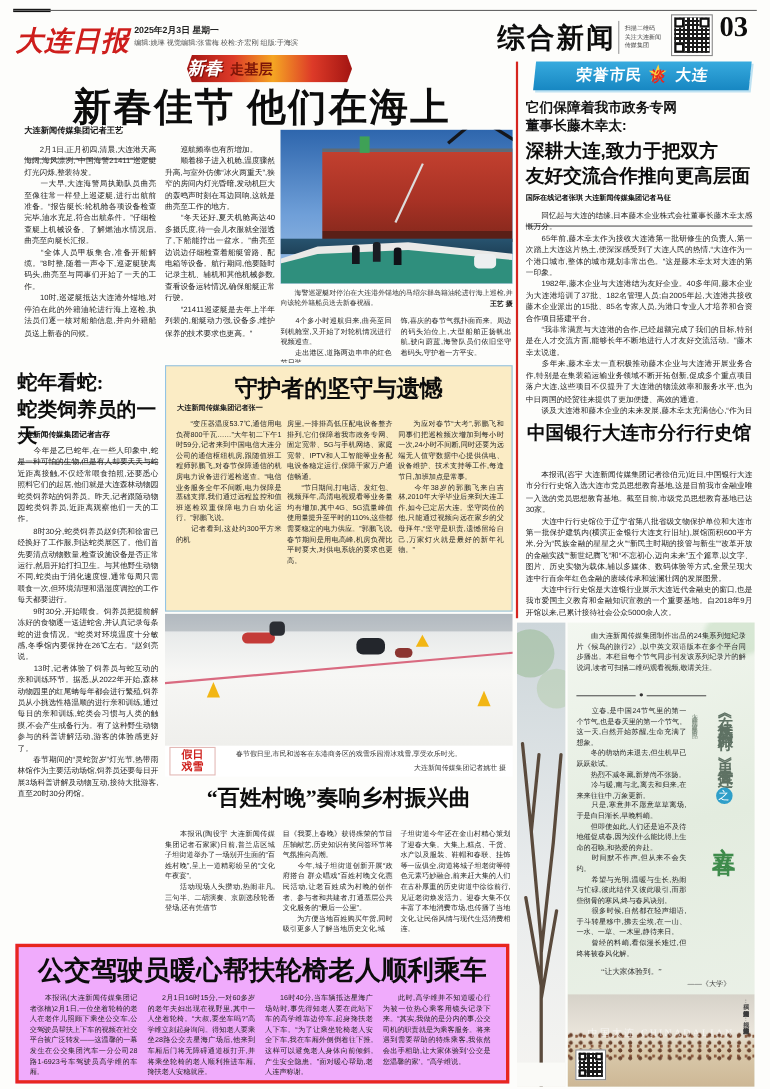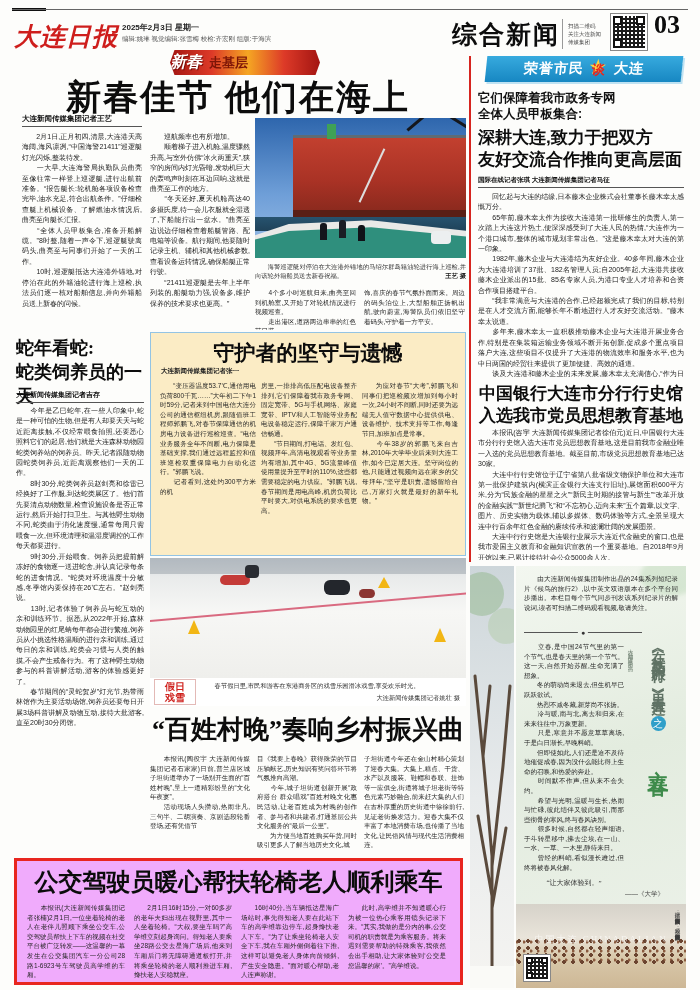--- a/index.html
+++ b/index.html
@@ -3,21 +3,21 @@
 <meta charset="utf-8">
 <style>
   *{box-sizing:border-box;margin:0;padding:0}
   html,body{background:#e9e8e5;font-family:"Liberation Sans",sans-serif}
   .page{position:relative;width:700px;height:990px;margin:0 auto;background:#fdfdfb;overflow:hidden}
   .abs{position:absolute}
   .t{font-size:7px;line-height:10.4px;color:#232323;text-align:justify;white-space:pre-line;overflow:hidden}
   .t2{font-size:6.5px;line-height:9.6px;color:#262626;text-align:justify;white-space:pre-line;overflow:hidden}
   .cap{font-size:6.3px;line-height:9px;color:#333;text-align:justify;white-space:pre-line}
   .hl{font-family:"Liberation Serif",serif;font-weight:900;color:#0c0c0c}
-  .byline{font-size:7.5px;font-weight:700;color:#101010;border-bottom:1px solid #555;padding-bottom:2px;overflow:hidden;white-space:nowrap}
+  .byline{font-size:7.5px;font-weight:700;color:#101010;border-bottom:1px solid #555;padding-bottom:20px;overflow:hidden;white-space:nowrap}
   .vert{writing-mode:vertical-rl;text-orientation:upright}
   .qr{background:#fff;border:1px solid #888;padding:2px}
   .qr .m{width:100%;height:100%;position:relative;background:
     repeating-linear-gradient(0deg,#1b1b1b 0 2px,transparent 2px 4px),
     repeating-linear-gradient(90deg,#1b1b1b 0 2px,transparent 2px 4px)}
   .qr .c{position:absolute;width:9px;height:9px;border:2px solid #111;background:#fff}
   .cone{width:0;height:0;border-left:6px solid transparent;border-right:6px solid transparent;border-bottom:14px solid #f2b614}
   .divline{border-top:1px solid #555;position:relative}
   .divline b{position:absolute;left:50%;top:-4px;transform:translateX(-50%);font-size:7px;color:#333;background:#edf2ea;padding:0 3px}
 </style>
@@ -120,21 +120,21 @@
 
   <div class="abs" style="left:150px;top:678px;width:316px;height:28px;background:#fff">
     <div class="abs" style="left:4px;top:1px;width:42px;height:26px;border:1px solid #e3b9b6;display:flex;flex-direction:column;align-items:center;justify-content:center;font-family:'Liberation Serif',serif;font-weight:900;font-size:10px;line-height:11px;color:#cf201c">
       <span>假日</span>
       <span>戏雪</span>
     </div>
     <div class="abs cap" style="left:52px;top:3px;width:258px">　　春节假日里,市民和游客在东港商务区的戏雪乐园滑冰戏雪,享受欢乐时光。</div>
     <div class="abs" style="left:52px;top:16px;width:258px;text-align:right;font-size:6.3px;color:#333">大连新闻传媒集团记者姚壮 摄</div>
   </div>
 
-  <div class="abs hl" style="left:150px;top:712px;width:316px;text-align:center;font-size:26px">“百姓村晚”奏响乡村振兴曲</div>
+  <div class="abs hl" style="left:150px;top:712px;width:316px;text-align:center;font-size:20px">“百姓村晚”奏响乡村振兴曲</div>
   <div class="abs t2" style="left:150px;top:754px;width:100px;height:100px">　　本报讯(陶役宇 大连新闻传媒集团记者石家家)日前,普兰店区城子坦街道举办了一场别开生面的“百姓村晚”,呈上一道精彩纷呈的“文化年夜宴”。
 　　活动现场人头攒动,热闹非凡,三句半、二胡演奏、京剧选段轮番登场,还有凭借节</div>
   <div class="abs t2" style="left:257px;top:754px;width:100px;height:100px">目《我要上春晚》获得殊荣的节目压轴献艺,历史知识有奖问答环节将气氛推向高潮。
 　　今年,城子坦街道创新开展“政府搭台 群众唱戏”百姓村晚文化惠民活动,让老百姓成为村晚的创作者、参与者和共建者,打通基层公共文化服务的“最后一公里”。
 　　为方便当地百姓购买年货,同时吸引更多人了解当地历史文化,城</div>
   <div class="abs t2" style="left:364px;top:754px;width:100px;height:100px">子坦街道今年还在金山村精心策划了迎春大集。大集上,糕点、干货、水产以及服装、鞋帽和春联、挂饰等一应俱全,街道将城子坦老街等特色元素巧妙融合,前来赶大集的人们在古朴厚重的历史街道中徐徐前行,见证老街焕发活力。迎春大集不仅丰富了本地消费市场,也传播了当地文化,让民俗风情与现代生活消费相连。</div>
 
   <div class="abs" style="left:14px;top:858px;width:449px;height:127px;border:3px solid #e8261f;background:#f0abfc">
     <div class="abs hl" style="left:0;top:5px;width:100%;text-align:center;font-size:24px">公交驾驶员暖心帮扶轮椅老人顺利乘车</div>
     <div class="abs t2" style="left:10px;top:42px;width:98px;height:76px">　　本报讯(大连新闻传媒集团记者张楠)2月1日,一位坐着轮椅的老人在老伴儿照顾下乘坐公交车,公交驾驶员帮扶上下车的视频在社交平台被广泛转发——这温馨的一幕发生在公交集团汽车一分公司28路1-6923号车驾驶员高学维的车厢。</div>
@@ -148,34 +148,33 @@
   <div class="abs" style="left:486px;top:56px;width:196px;height:26px;background:linear-gradient(180deg,#37aade,#1787c2);transform:skewX(-6deg);box-shadow:2px 2px 0 #bfe2f2;display:flex;align-items:center;justify-content:center;gap:4px">
     <span style="color:#fff;font-weight:900;font-size:14px;letter-spacing:1px">荣誉市民</span>
     <span style="position:relative;width:22px;height:22px;display:inline-block">
       <span class="abs" style="left:0;top:-3px;font-size:21px;color:#ffd23f">★</span>
       <span class="abs" style="left:4px;top:3px;font-size:13px;font-weight:900;color:#e8261f">谈</span>
     </span>
     <span style="color:#fff;font-weight:900;font-size:14px;letter-spacing:1px">大连</span>
   </div>
 
   <div class="abs" style="left:478px;top:90px;font-size:12.5px;font-weight:700;color:#111">它们保障着我市政务专网</div>
-  <div class="abs" style="left:478px;top:106px;font-size:12.5px;font-weight:700;color:#111">全体人员甲板集合:</div>
+  <div class="abs" style="left:478px;top:106px;font-size:12.5px;font-weight:700;color:#111">董事长藤木幸太:</div>
   <div class="abs" style="left:478px;top:126px;font-size:17px;font-weight:900;color:#0c0c0c">深耕大连,致力于把双方</div>
   <div class="abs" style="left:478px;top:148px;font-size:17px;font-weight:900;color:#0c0c0c">友好交流合作推向更高层面</div>
   <div class="abs byline" style="left:478px;top:176px;width:206px;font-size:6.5px">国际在线记者张琪  大连新闻传媒集团记者马征</div>
   <div class="abs t" style="left:478px;top:192px;width:206px;height:186px">　　回忆起与大连的结缘,日本藤木企业株式会社董事长藤木幸太感慨万分。
 　　65年前,藤木幸太作为接收大连港第一批研修生的负责人,第一次踏上大连这片热土,便深深感受到了大连人民的热情,“大连作为一个港口城市,整体的城市规划非常出色。”这是藤木幸太对大连的第一印象。
 　　1982年,藤木企业与大连港结为友好企业。40多年间,藤木企业为大连港培训了37批、182名管理人员;自2005年起,大连港共接收藤木企业派出的15批、85名专家人员,为港口专业人才培养和合资合作项目搭建平台。
 　　“我非常满意与大连港的合作,已经超额完成了我们的目标,特别是在人才交流方面,能够长年不断地进行人才友好交流活动。”藤木幸太说道。
 　　多年来,藤木幸太一直积极推动藤木企业与大连港开展业务合作,特别是在集装箱运输业务领域不断开拓创新,促成多个重点项目落户大连,这些项目不仅提升了大连港的物流效率和服务水平,也为中日两国的经贸往来提供了更加便捷、高效的通道。
 　　谈及大连港和藤木企业的未来发展,藤木幸太充满信心,“作为日本企业经营者,我对大连港的发展前景十分看好。”
 　　2024年2月,藤木幸太被授予“大连市荣誉市民”称号,他表示:“我会尽全力履行作为荣誉市民的责任和义务,将致力于把双方的友好交流与合作推向更高的层面。”</div>
 
   <div class="abs hl" style="left:478px;top:382px;width:206px;text-align:center;font-size:17px">中国银行大连市分行行史馆</div>
-  <div class="abs hl" style="left:478px;top:404px;width:206px;text-align:center;font-size:17px">入选我市党员思想教育基地</div>
   <div class="abs t" style="left:478px;top:428px;width:206px;height:132px">　　本报讯(咨宇 大连新闻传媒集团记者徐伯元)近日,中国银行大连市分行行史馆入选大连市党员思想教育基地,这是目前我市金融业唯一入选的党员思想教育基地。截至目前,市级党员思想教育基地已达30家。
 　　大连中行行史馆位于辽宁省第八批省级文物保护单位和大连市第一批保护建筑内(横滨正金银行大连支行旧址),展馆面积600平方米,分为“民族金融的星星之火”“新民主时期的接管与新生”“改革开放的金融实践”“新世纪腾飞”和“不忘初心,迈向未来”五个篇章,以文字、图片、历史实物为载体,辅以多媒体、数码体验等方式,全景呈现大连中行百余年红色金融的赓续传承和波澜壮阔的发展图景。
 　　大连中行行史馆是大连银行业展示大连近代金融史的窗口,也是我市爱国主义教育和金融知识宣教的一个重要基地。自2018年9月开馆以来,已累计接待社会公众5000余人次。</div>
 
   <div class="abs" style="left:470px;top:566px;width:44px;height:422px;background:linear-gradient(180deg,#cdd6da,#e8ebec 55%,#f5f4f1);overflow:hidden">
     <svg width="44" height="422" viewBox="0 0 44 422">
       <circle cx="12" cy="28" r="22" fill="#8cb483" opacity=".45"></circle>
       <circle cx="36" cy="60" r="18" fill="#a9c79b" opacity=".4"></circle>
       <path d="M22 422 L22 290 M22 330 L8 250 M22 342 L36 262 M22 290 L13 190 M22 300 L33 200 M13 190 L5 110 M33 200 L40 120 M13 190 L20 120" stroke="#5a4a3c" stroke-width="3" fill="none" stroke-linecap="round"></path>
       <rect x="0" y="400" width="44" height="22" fill="#fafaf7"></rect>

